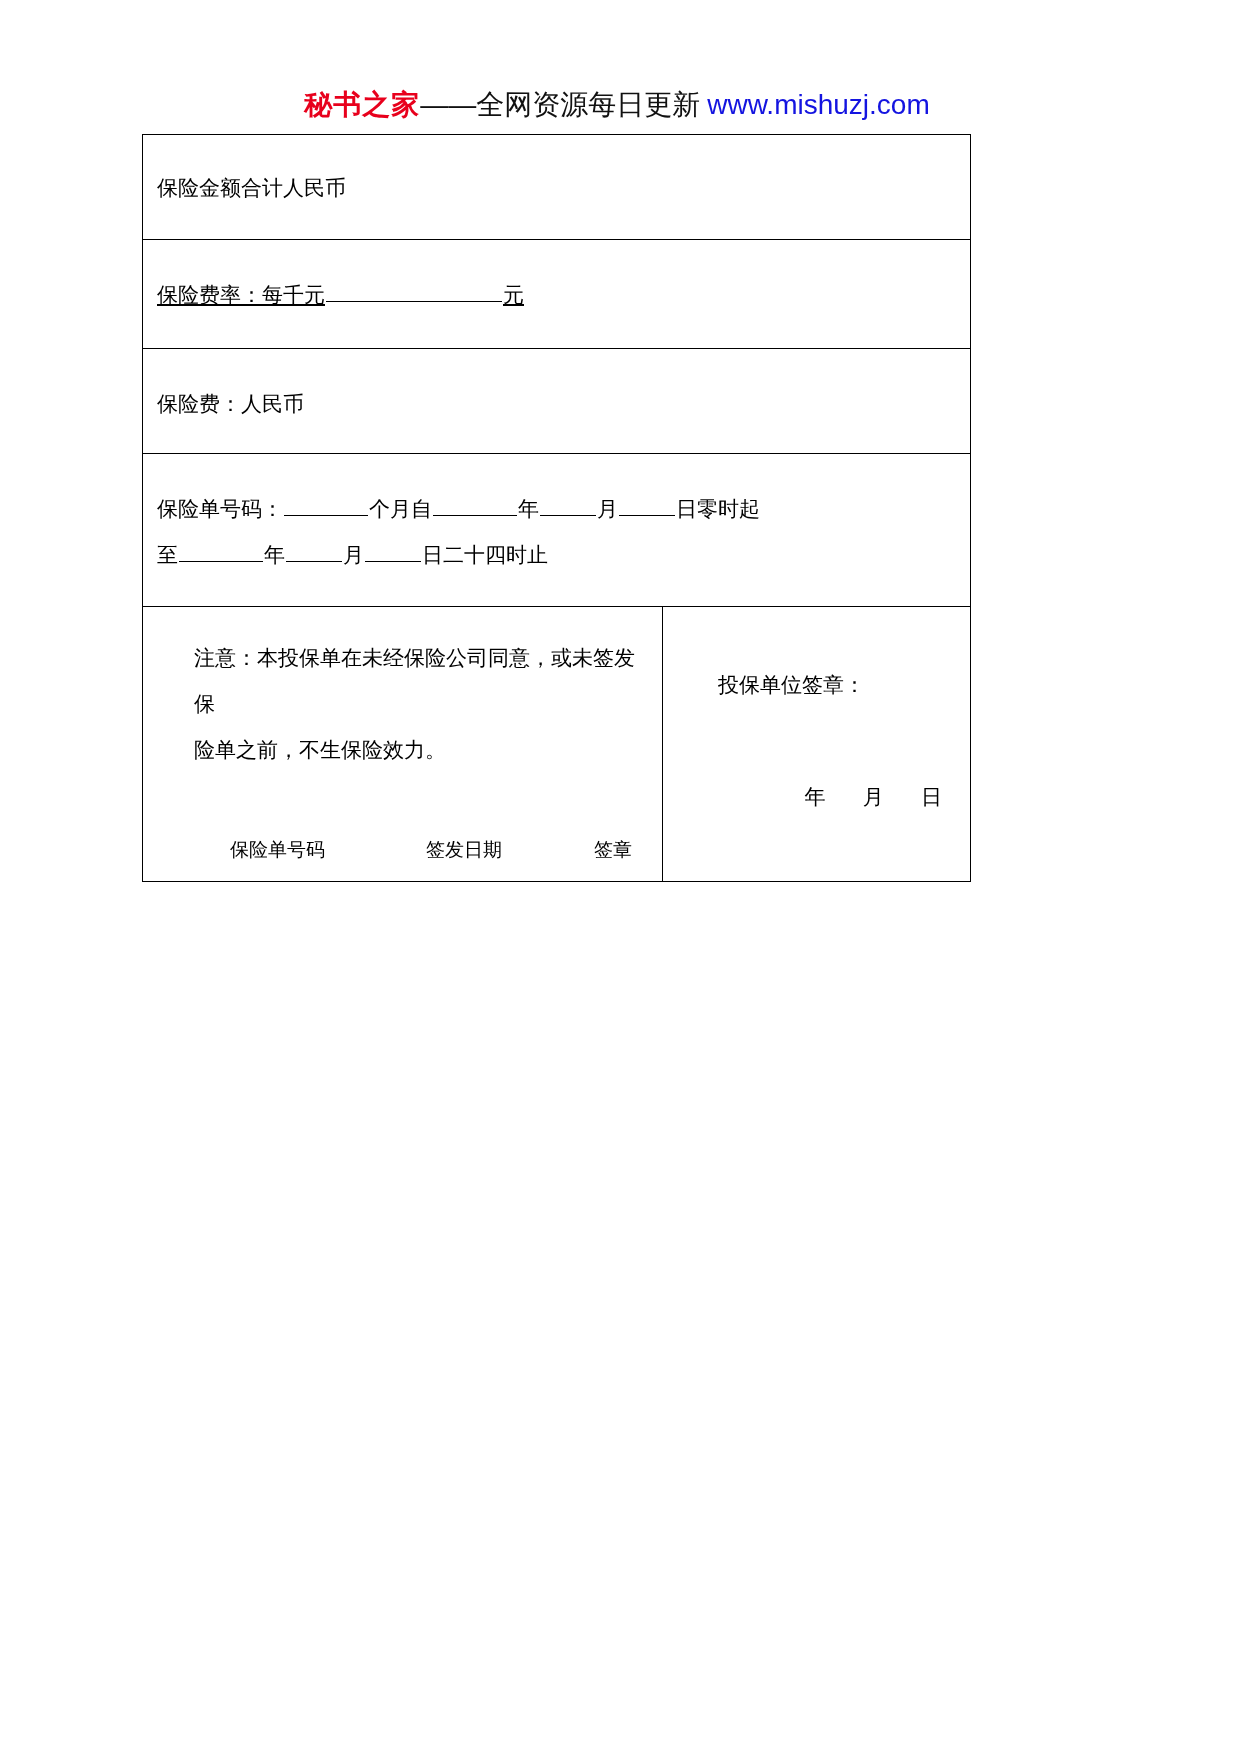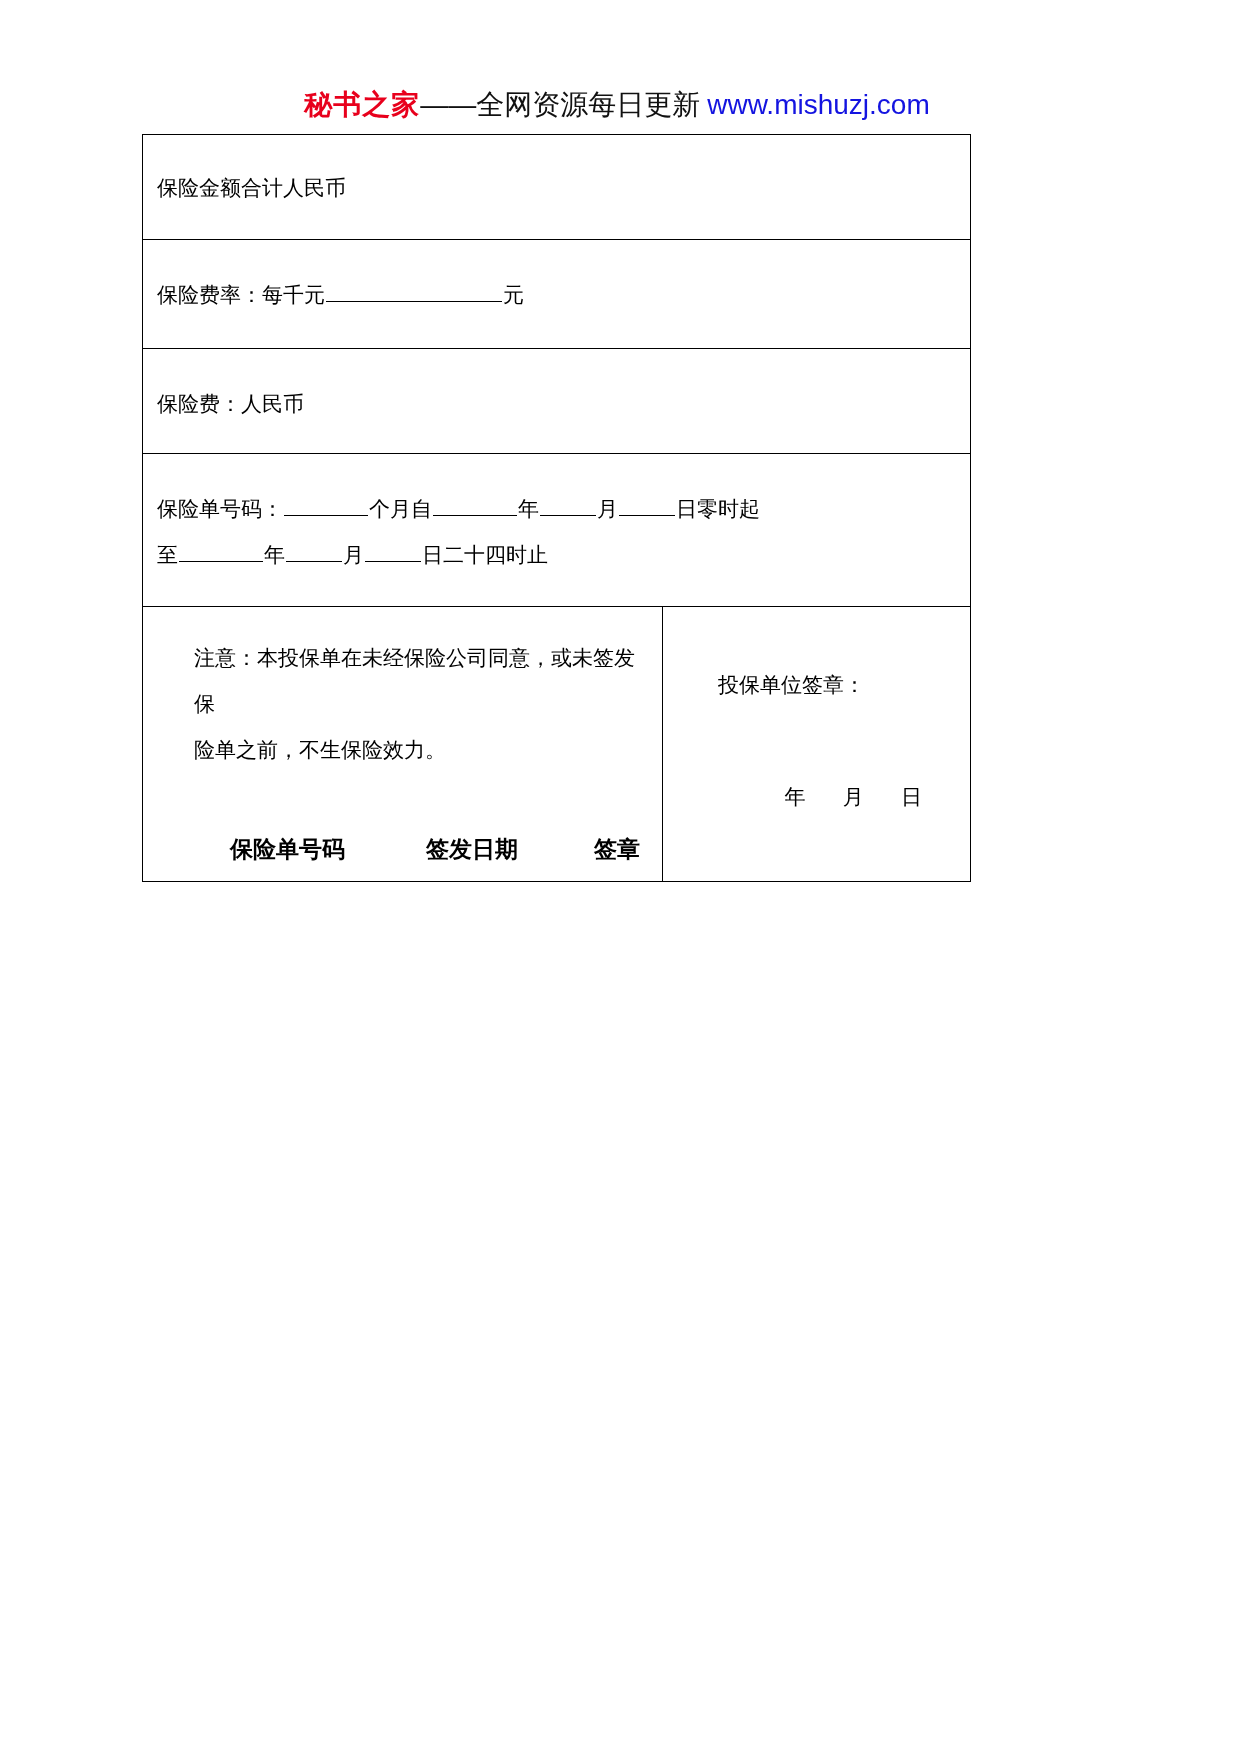--- a/index.html
+++ b/index.html
@@ -64,21 +64,21 @@
     border: 1px solid #000000;
     vertical-align: top;
     padding: 0;
   }
   .cell-pad {
     padding: 32px 0 0 14px;
     font-size: 21px;
     line-height: 46px;
   }
   .row-amount td { height: 104px; font-family: Liberation Mono, monospace; }
-  .row-rate td { height: 108px; }
+  .row-rate td { height: 108px; text-decoration: underline; }
   .row-premium td { height: 104px; }
   .row-term td { height: 152px; }
   .row-notice td { height: 274px; padding-left: 35px; }
 
   .fill-line {
     display: inline-block;
     border-bottom: 1px solid #000000;
     vertical-align: baseline;
     height: 19px;
     margin: 0 1px;
@@ -87,41 +87,40 @@
   .fl-med  { width: 84px; }
   .fl-short{ width: 56px; }
 
   .notice-left {
     padding: 28px 18px 0 16px;
     font-size: 21px;
     line-height: 46px;
   }
   .notice-sign-row {
     margin-top: 54px;
-    font-size: 23px;
+    font-size: 19px;
     padding-left: 36px;
     white-space: nowrap;
-    font-weight: bold;
   }
   .notice-sign-row span { display: inline-block; }
   .sign-no { width: 196px; }
   .sign-date { width: 168px; }
   .sign-seal { width: 100px; }
 
   .notice-right {
     position: relative;
     padding: 62px 0 0 20px;
     font-size: 21px;
     line-height: 32px;
     height: 274px;
     box-sizing: border-box;
   }
   .ymd {
     position: absolute;
-    right: 32px;
+    right: 12px;
     bottom: 68px;
     font-size: 21px;
     white-space: nowrap;
     letter-spacing: 16px;
   }
 </style>
 </head>
 <body>
 
 <div class="page">

